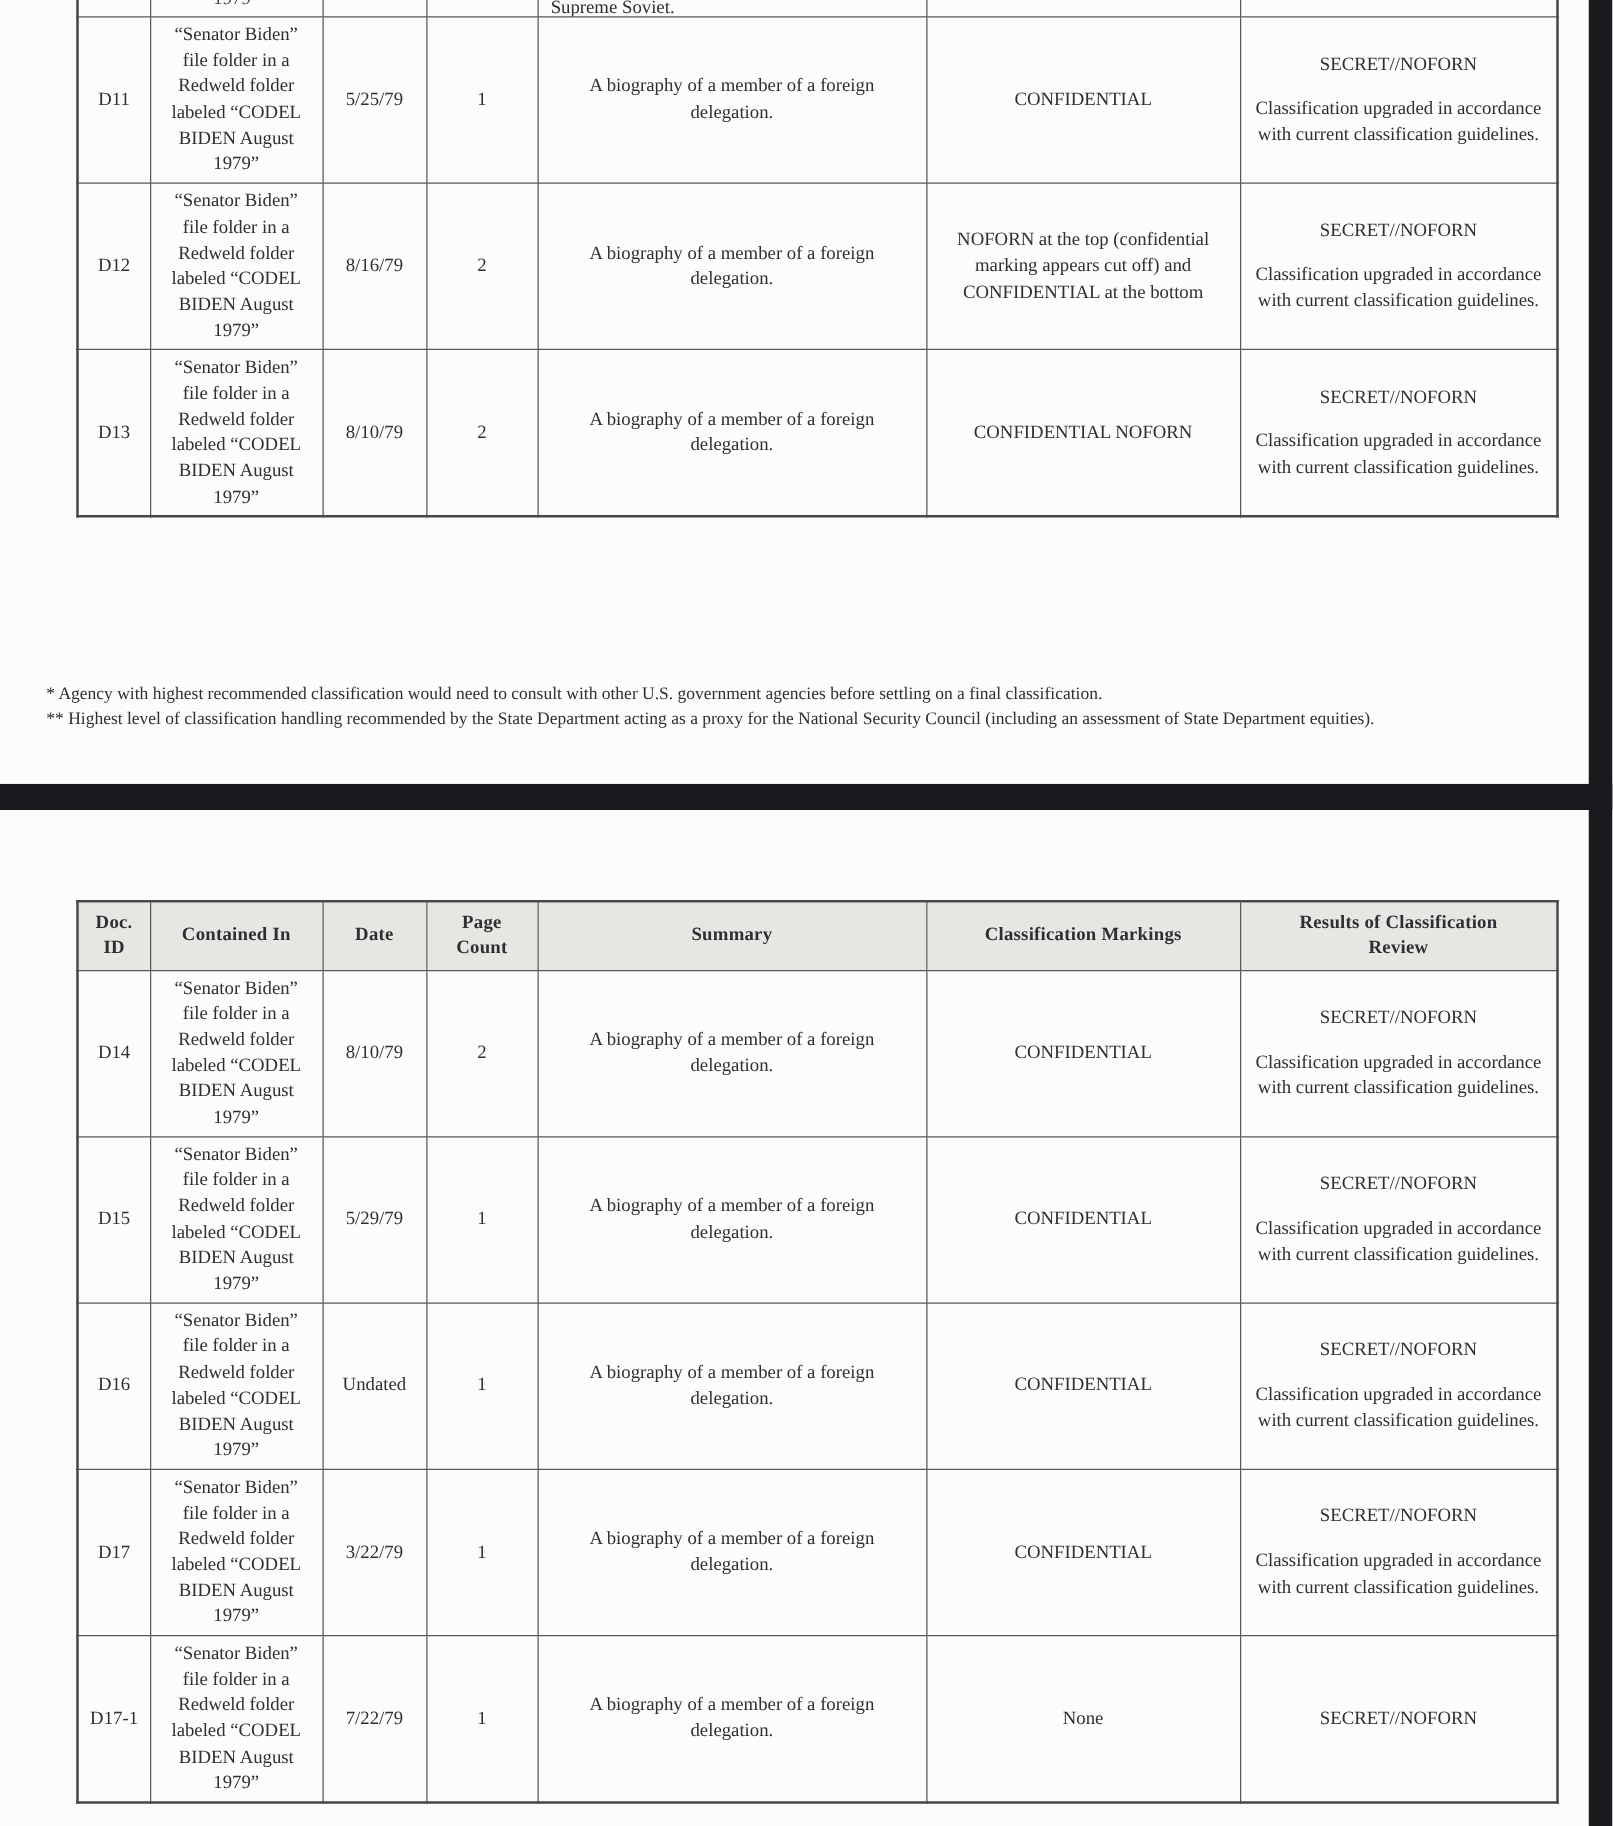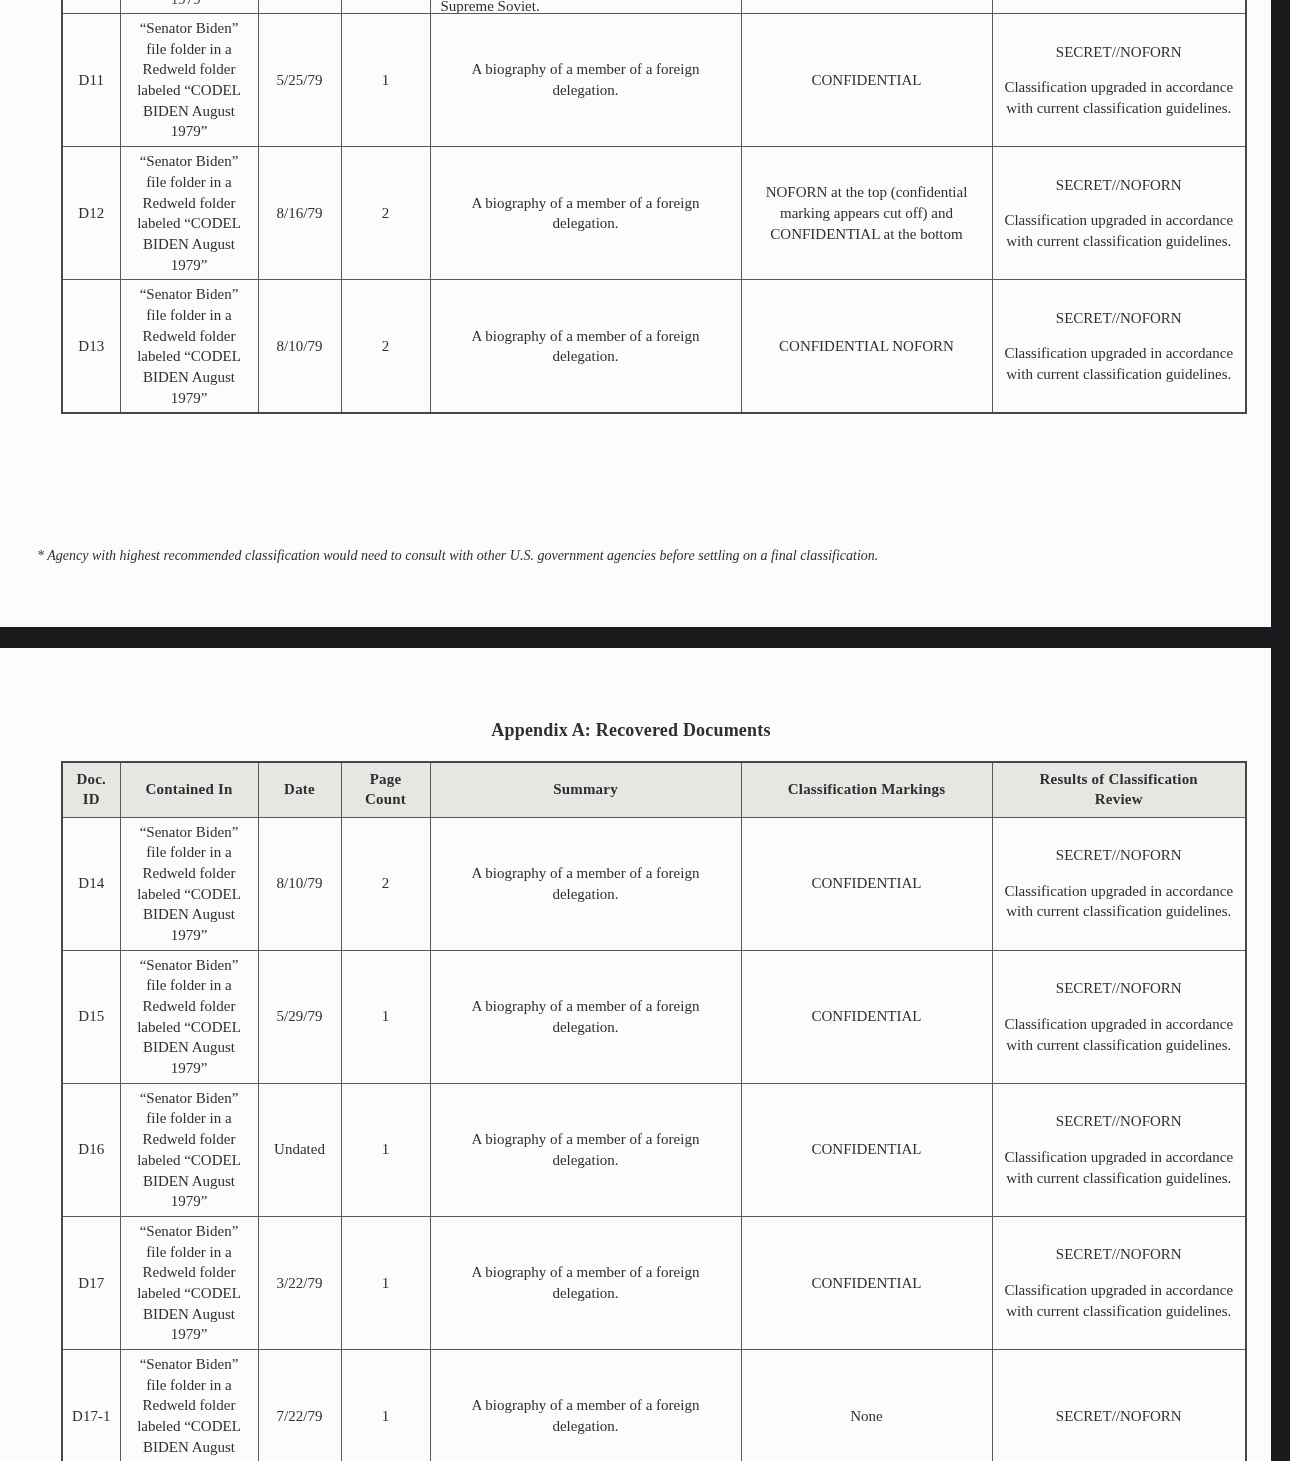--- a/index.html
+++ b/index.html
@@ -45,21 +45,21 @@
 
   tr.r td{height:115px;}
   .page2 tr.r td{height:116px;}
   td.c-cont{padding:4px 9px;}
   td.c-sum{text-align:left;padding:4px 10px;}
   td.c-mark{padding:4px 14px;}
   td.c-res{padding:4px 14px;}
   .res2{margin-top:15px;}
   .res2:empty{display:none;}
 
-  .footnotes{margin:132px 0 0 37px;width:1150px;font-size:14px;line-height:1.43;font-style:italic;}
+  .footnotes{margin:132px 0 0 37px;width:1150px;font-size:14px;line-height:1.43;}
   .footnotes p{margin:0;}
   .pageno{width:1255px;text-align:center;margin-top:9px;font-size:14px;}
 
   .title{
     font-size:18px;font-weight:bold;text-align:center;
     width:1184px;margin:0 0 20px 39px;letter-spacing:0.2px;
   }
 </style>
 </head>
 <body>
@@ -130,27 +130,27 @@
         <td class="c-res">
           <div class="res1">SECRET//NOFORN</div>
           <div class="res2">Classification upgraded in accordance with current classification guidelines.</div>
         </td>
       </tr>
     </tbody>
       </table>
 
     <div class="footnotes">
       <p>* Agency with highest recommended classification would need to consult with other U.S. government agencies before settling on a final classification.</p>
+      <p>** Highest level of classification handling recommended by the State Department acting as a proxy for the National Security Council (including an assessment of State Department equities).</p>
     </div>
   </section>
 
   <div class="band"></div>
 
   <section class="page page2">
-    <h1 class="title">Appendix A: Recovered Documents</h1>
 
     <table class="doc">
       <colgroup>
         <col style="width:58px">
           <col style="width:138px">
           <col style="width:83px">
         <col style="width:89px">
           <col style="width:311px">
           <col style="width:251px">
           <col style="width:254px">

